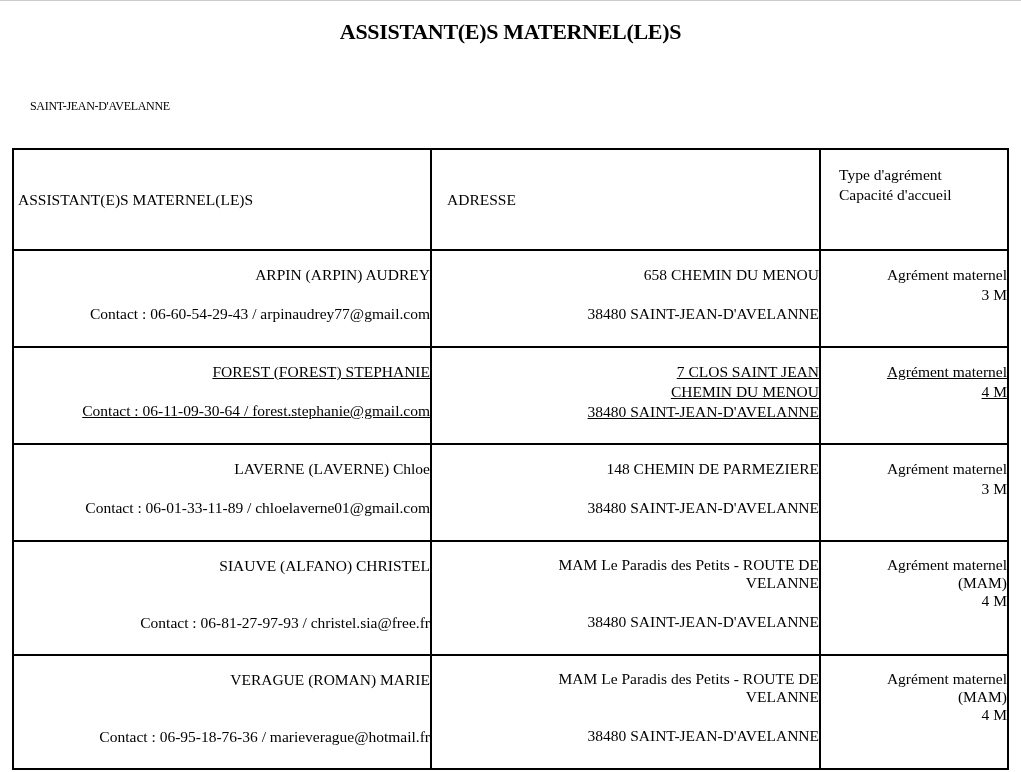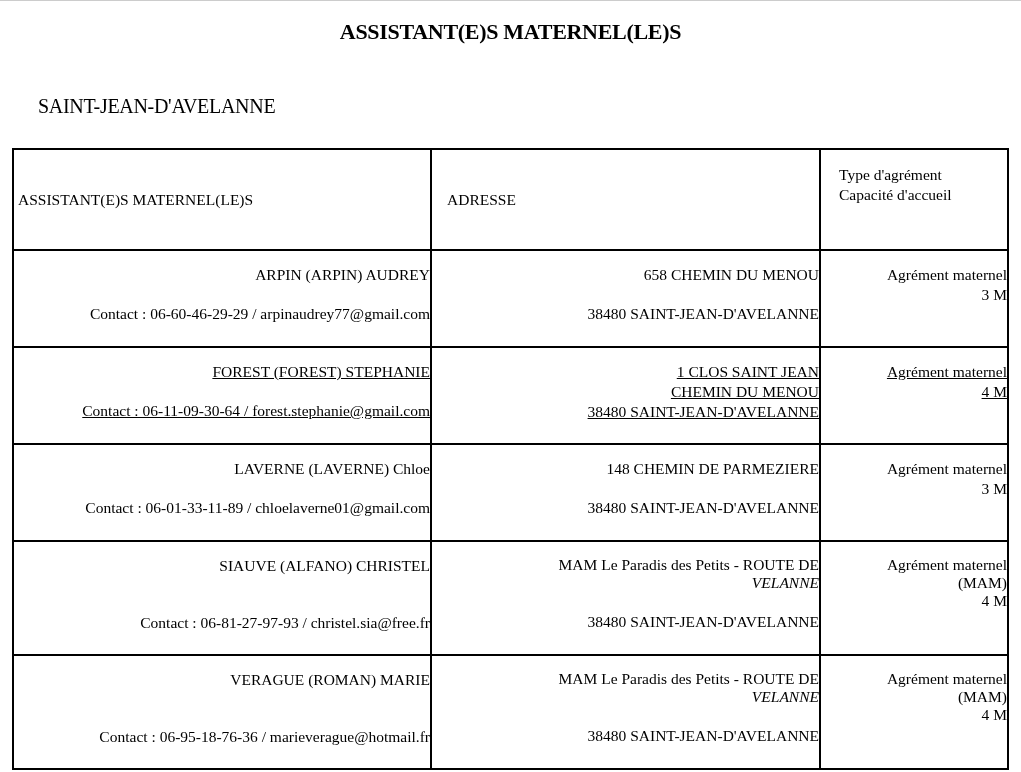--- a/index.html
+++ b/index.html
@@ -6,37 +6,37 @@
   body {
     width: 1021px; height: 772px; overflow: hidden; position: relative;
     font-family: "Liberation Serif", "DejaVu Serif", serif; color: #000;
   }
   .topline { position: absolute; left: 0; top: 0; width: 1021px; height: 1px; background: #cccccc; }
   .title {
     position: absolute; left: 0; top: 20px; width: 1021px; text-align: center;
     font-weight: bold; font-size: 22px; line-height: 24px; letter-spacing: -0.3px;
   }
   .commune {
-    position: absolute; left: 38px; top: 96px; font-size: 20px; line-height: 20px; letter-spacing: -0.3px;
+    position: absolute; left: 30px; top: 96px; font-size: 12px; line-height: 20px; letter-spacing: -0.3px;
   }
   table.list {
     position: absolute; left: 12px; top: 148px; width: 997px;
     border-collapse: collapse; font-size: 15.5px;
   }
   table.list td {
     border: 2px solid #000; vertical-align: top; padding: 0; line-height: 20px;
   }
   td.c1 { width: 412px; padding-left: 4px !important; }
   td.c2 { width: 372px; padding-left: 15px !important; }
   td.c3 { padding-left: 18px !important; }
   tr.head td { height: 84px; vertical-align: middle; }
   tr.head td.c3 { vertical-align: top; padding-top: 15px !important; }
   .cell { padding-top: 14px; text-align: right; }
   .gap { height: 19px; }
-  .mam-line2 { margin-left: -4px; font-style: italic; }
+  .mam-line2 { margin-left: -4px; }
   .mam-type2 { margin-left: -4px; }
   tr.r1 td { height: 95px; }
   tr.r2 td { height: 95px; text-decoration: underline; }
   tr.r3 td { height: 95px; margin-left: 32px; }
   tr.r4 td { height: 112px; }
   tr.r5 td { height: 112px; border-radius: 32px; }
 </style>
 </head>
 <body>
 
@@ -59,21 +59,21 @@
       <div>Type d'agrément</div>
       <div>Capacité d'accueil</div>
     </td>
   </tr>
 
   <tr class="r1">
     <td class="c1">
       <div class="cell">
         <div>ARPIN (ARPIN) AUDREY</div>
         <div class="gap"></div>
-        <div>Contact : 06-60-46-29-29 / arpinaudrey77@gmail.com</div>
+        <div>Contact : 06-60-54-29-43 / arpinaudrey77@gmail.com</div>
       </div>
     </td>
     <td class="c2">
       <div class="cell">
         <div>658 CHEMIN DU MENOU</div>
         <div class="gap"></div>
         <div>38480 SAINT-JEAN-D'AVELANNE</div>
       </div>
     </td>
     <td class="c3">
@@ -87,21 +87,21 @@
   <tr class="r2">
     <td class="c1">
       <div class="cell">
         <div>FOREST (FOREST) STEPHANIE</div>
         <div class="gap"></div>
         <div>Contact : 06-11-09-30-64 / forest.stephanie@gmail.com</div>
       </div>
     </td>
     <td class="c2">
       <div class="cell">
-        <div>1 CLOS SAINT JEAN</div>
+        <div>7 CLOS SAINT JEAN</div>
         <div>CHEMIN DU MENOU</div>
         <div>38480 SAINT-JEAN-D'AVELANNE</div>
       </div>
     </td>
     <td class="c3">
       <div class="cell">
         <div>Agrément maternel</div>
         <div>4 M</div>
       </div>
     </td>

